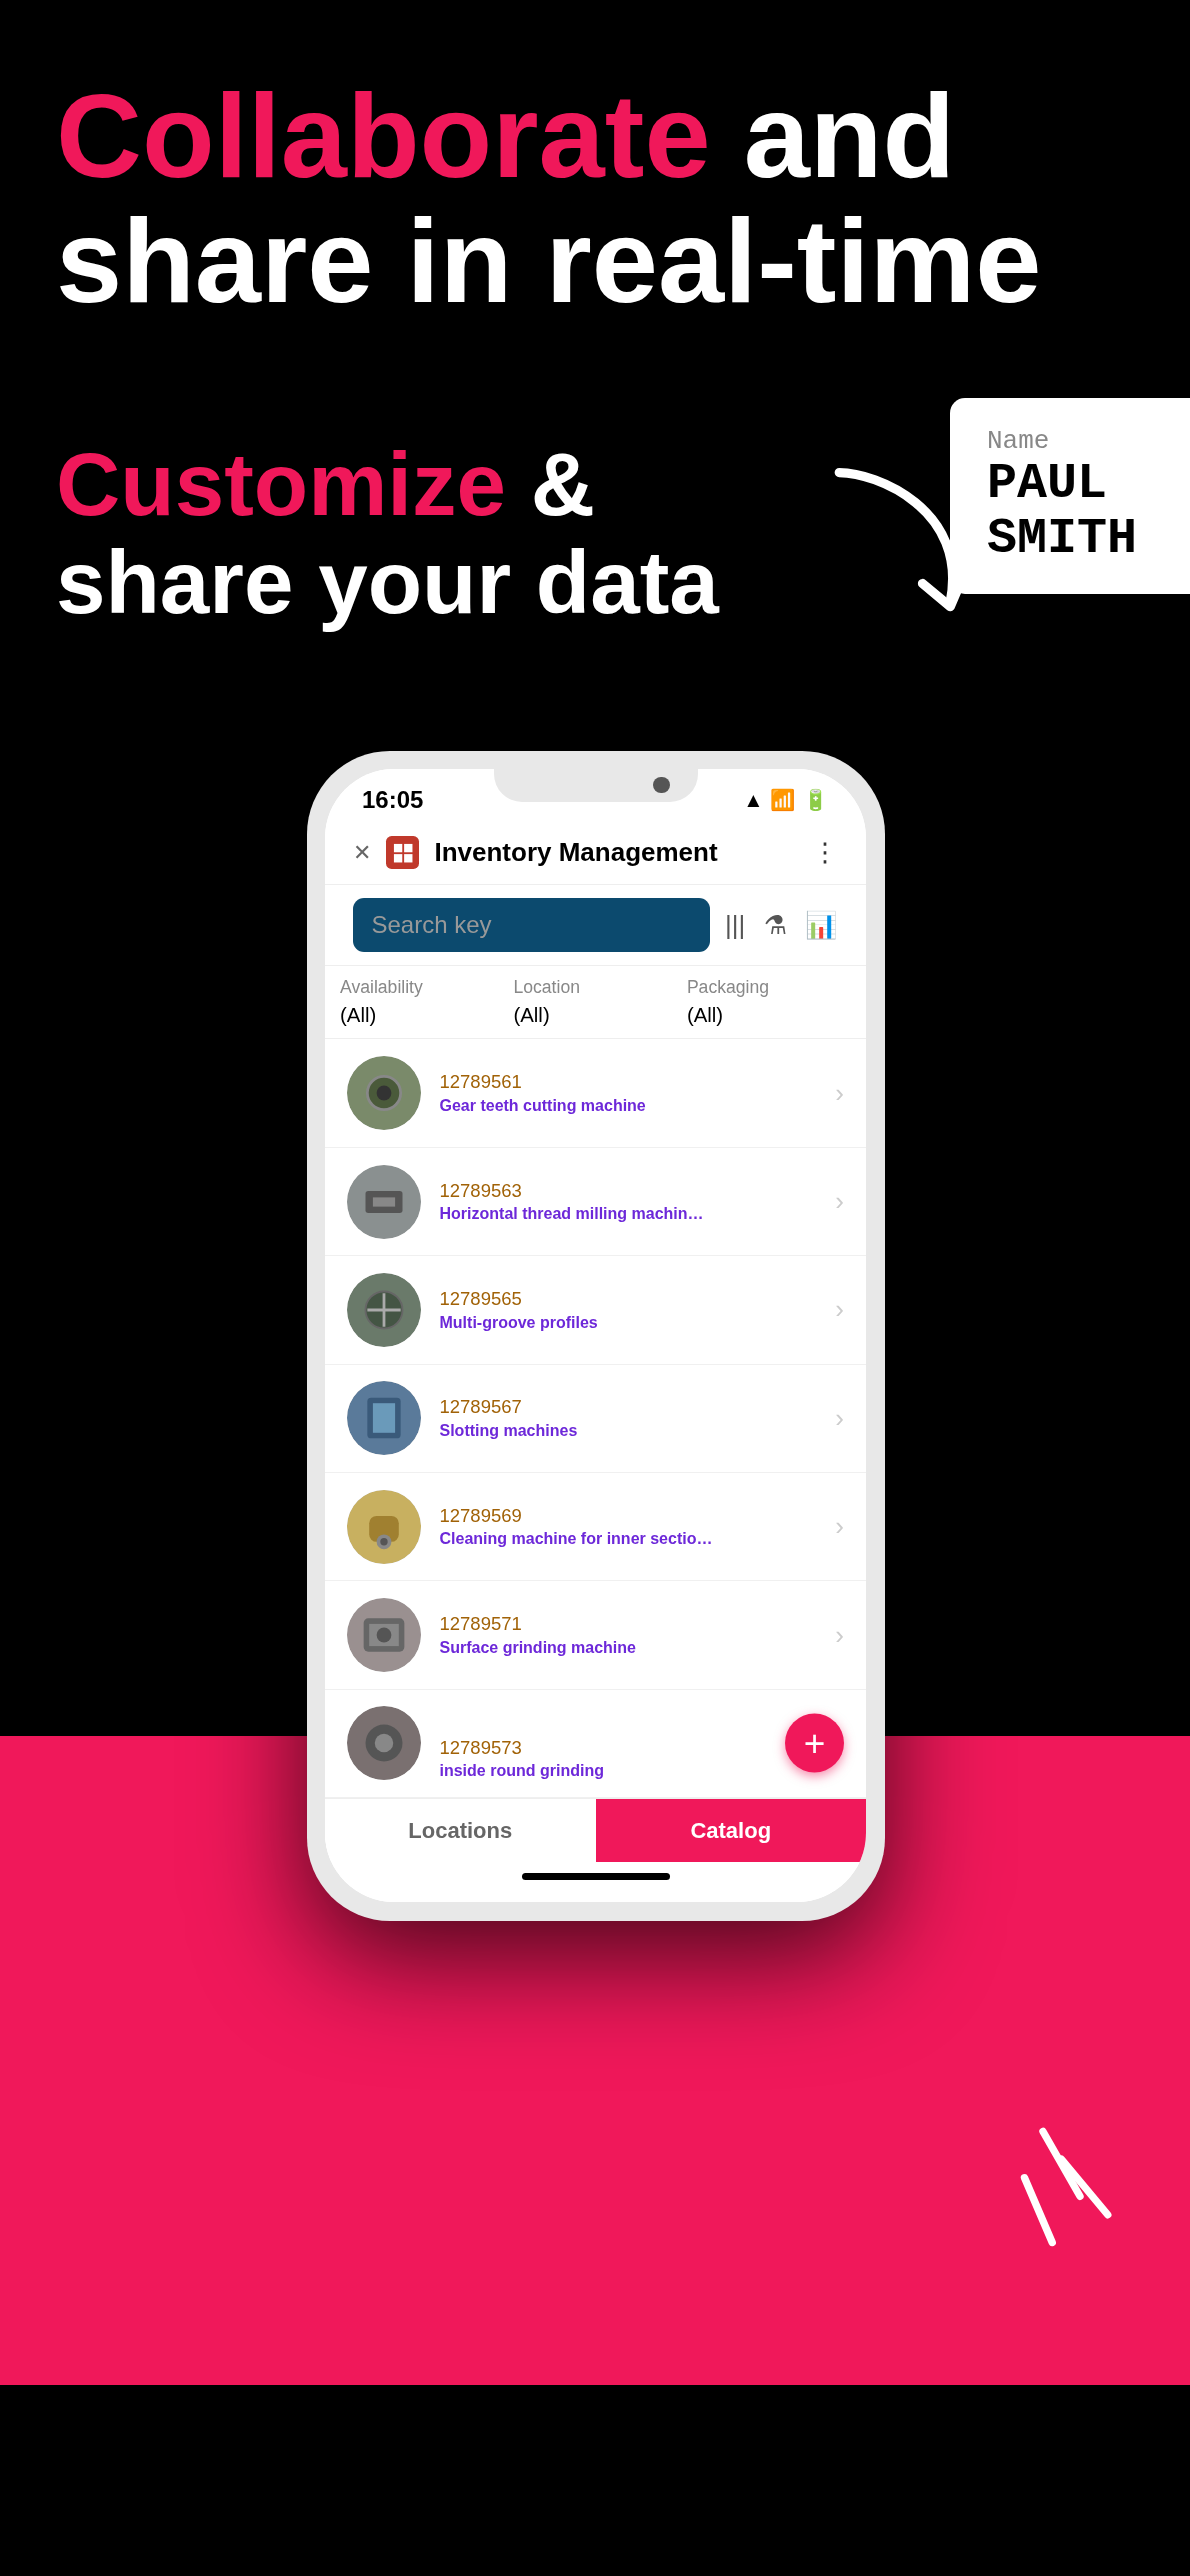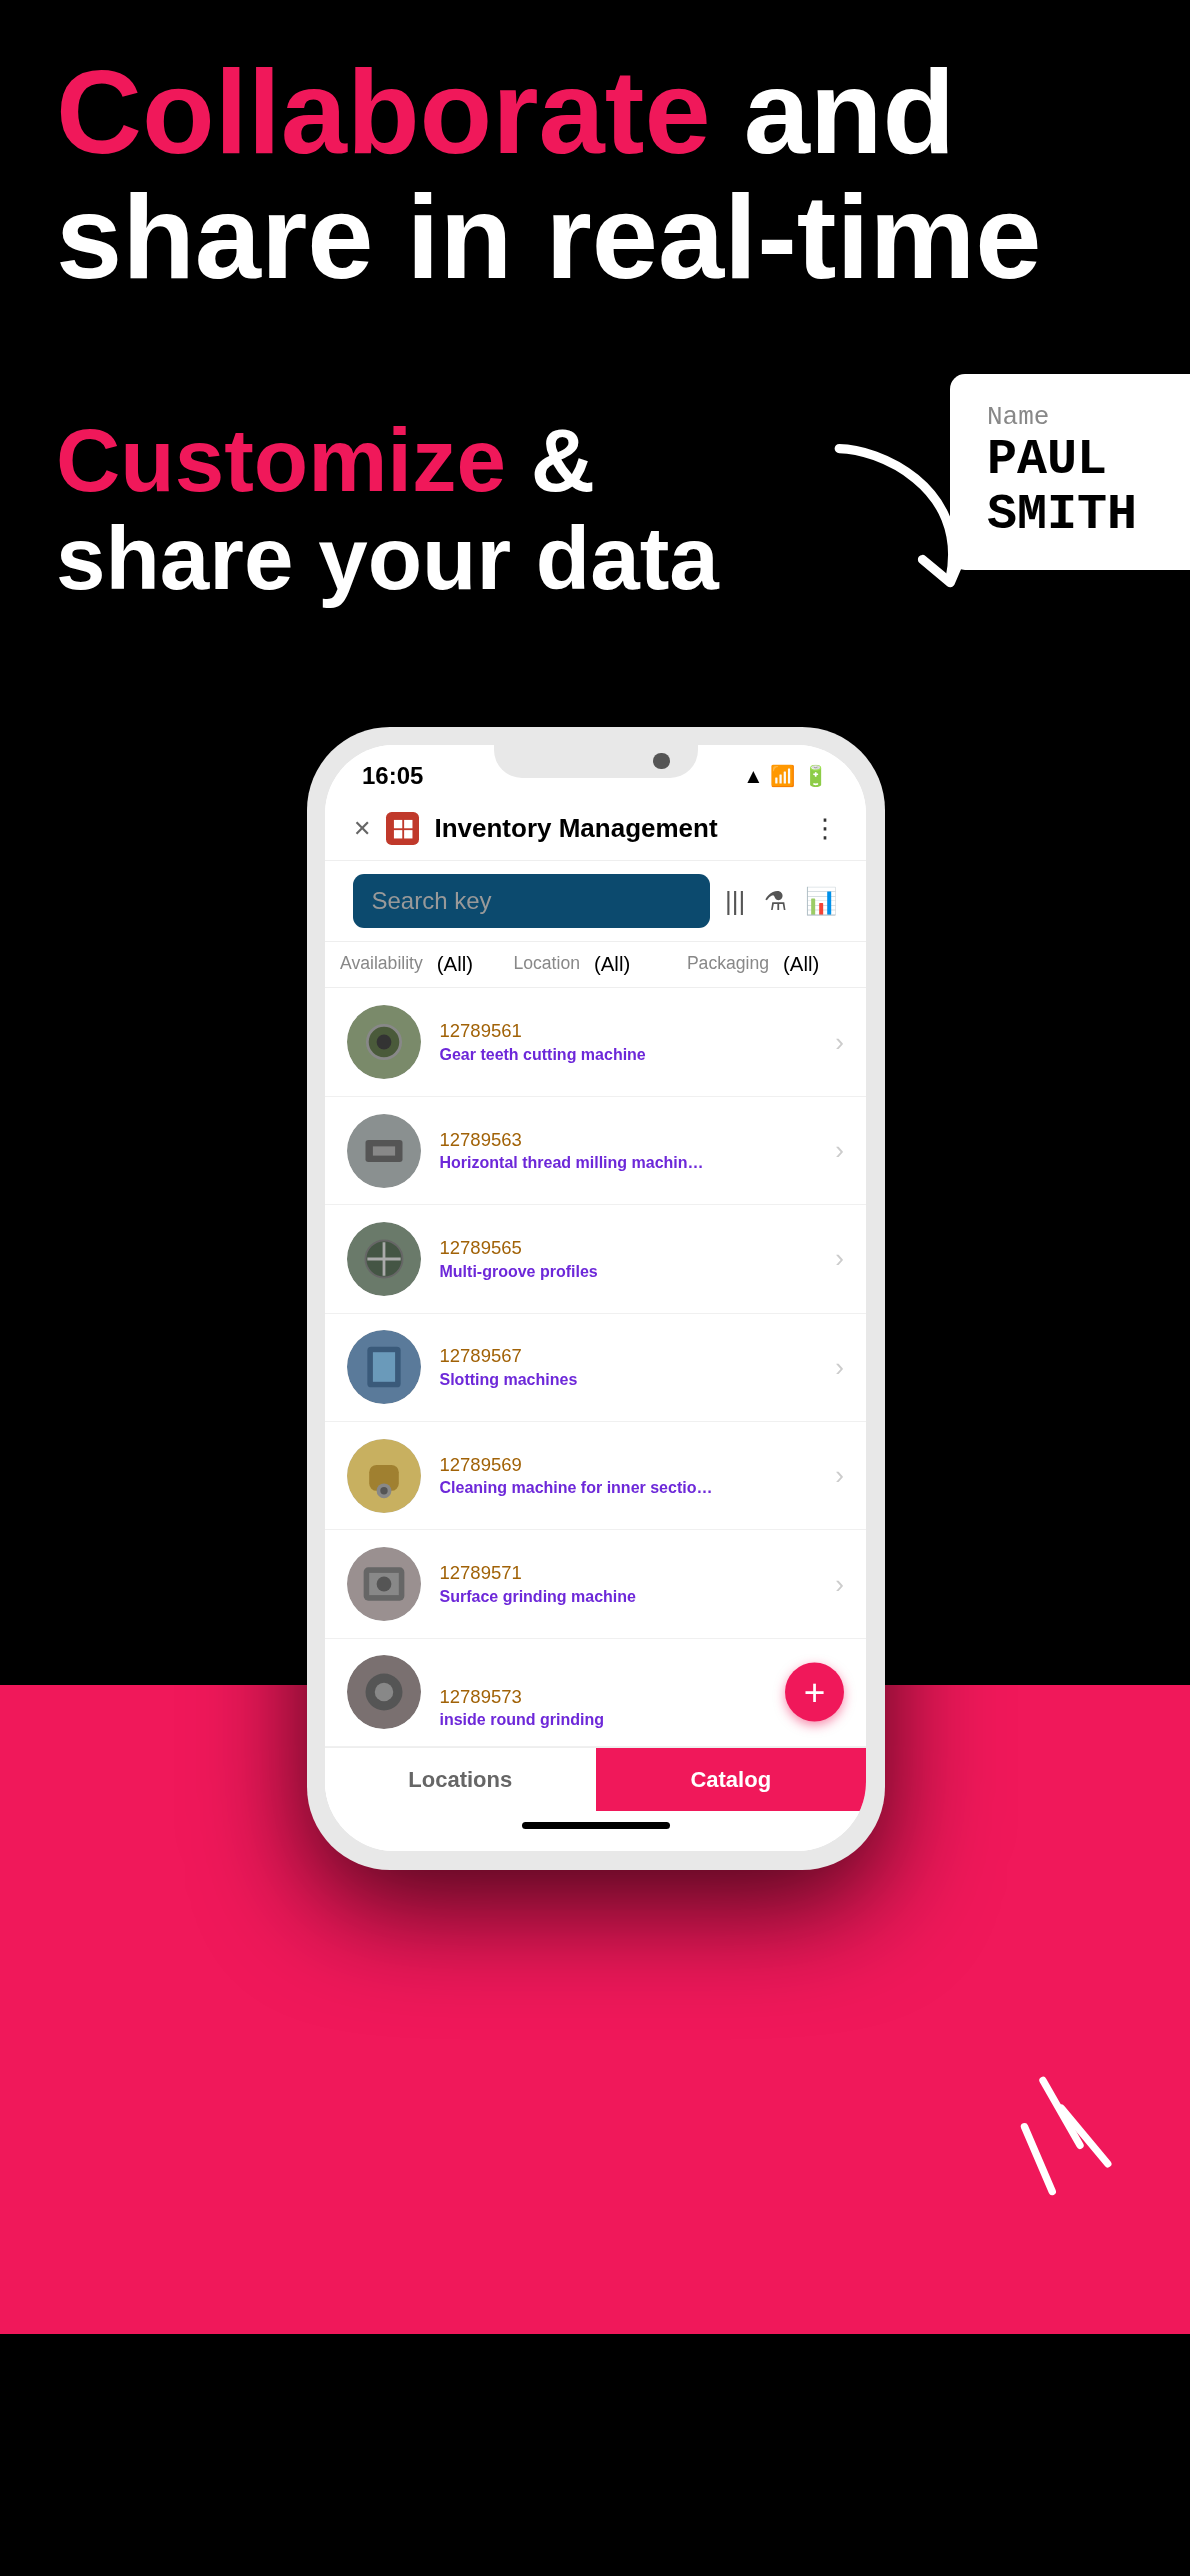--- a/index.html
+++ b/index.html
@@ -7,21 +7,21 @@
       width: 1191px;
       min-height: 2576px;
       font-family: -apple-system, BlinkMacSystemFont, 'Helvetica Neue', Arial, sans-serif;
       background: #000;
       overflow-x: hidden;
     }
 
     
     .hero {
       background: #000;
-      padding: 50px 56px 56px 56px;
+      padding: 74px 56px 56px 56px;
     }
     .hero-title {
       font-size: 119px;
       font-weight: 900;
       line-height: 1.05;
       color: #fff;
     }
     .hero-title .pink { color: #f0185a; }
 
     
@@ -235,21 +235,22 @@
       background: #fff;
       display: flex;
       padding: 11px 15px;
       gap: 9.3px;
       border-bottom: 0.9px solid #eee;
       font-size: 20.4px;
     }
     .filter-item {
       flex: 1;
       display: flex;
-      gap: 14px;
+      flex-direction: column;
+      gap: 6px;
     }
     .filter-label {
       color: #888;
       font-size: 17.6px;
     }
     .filter-value {
       color: #000;
       font-size: 20.4px;
       font-weight: 500;
     }

